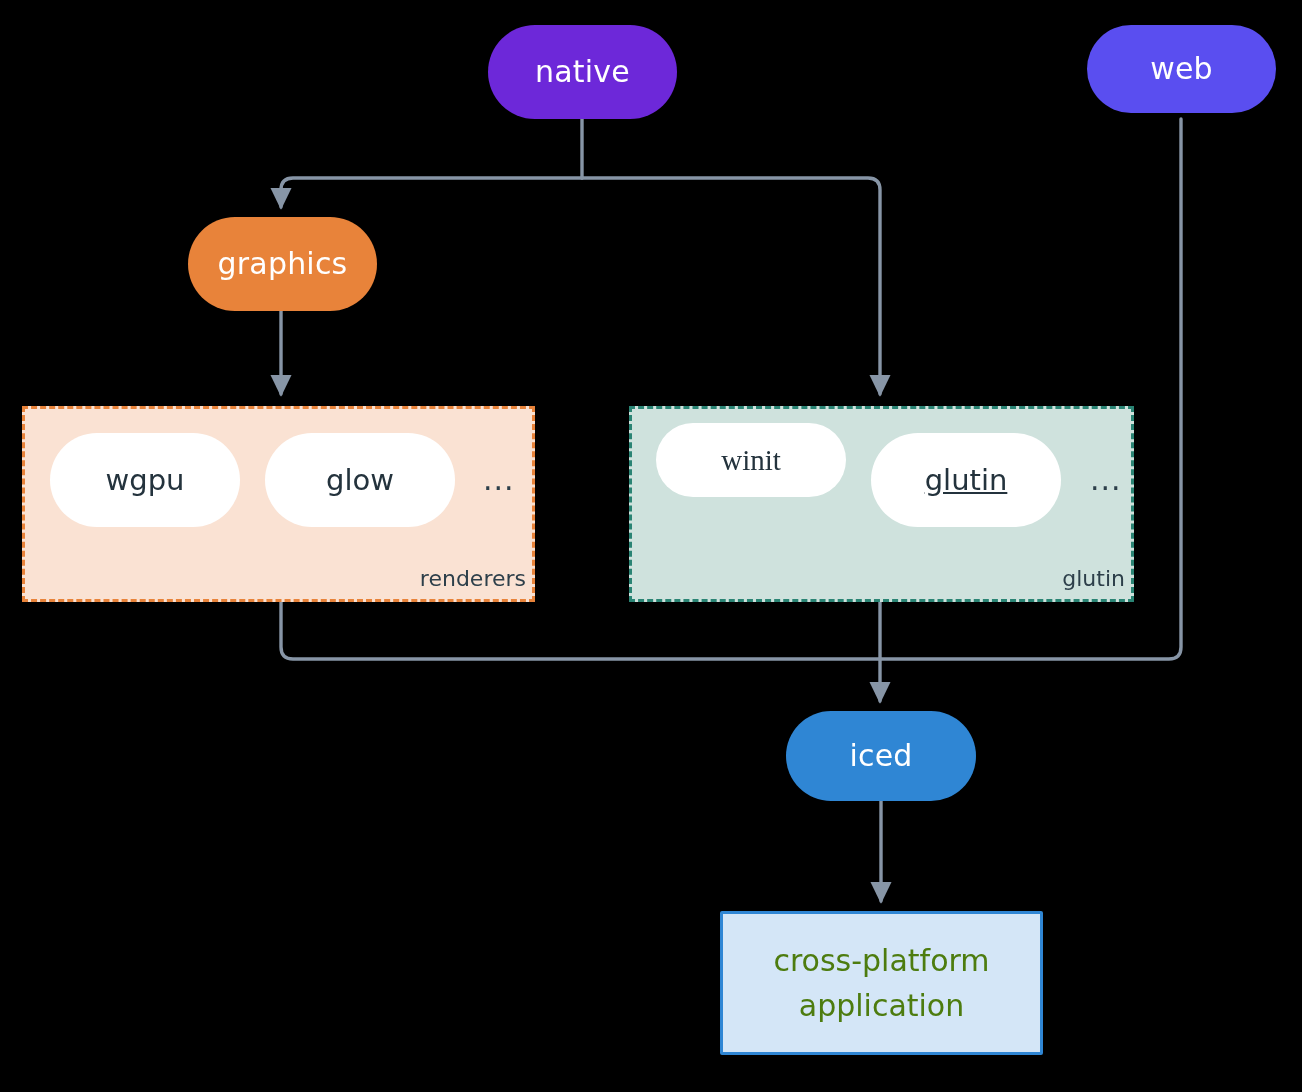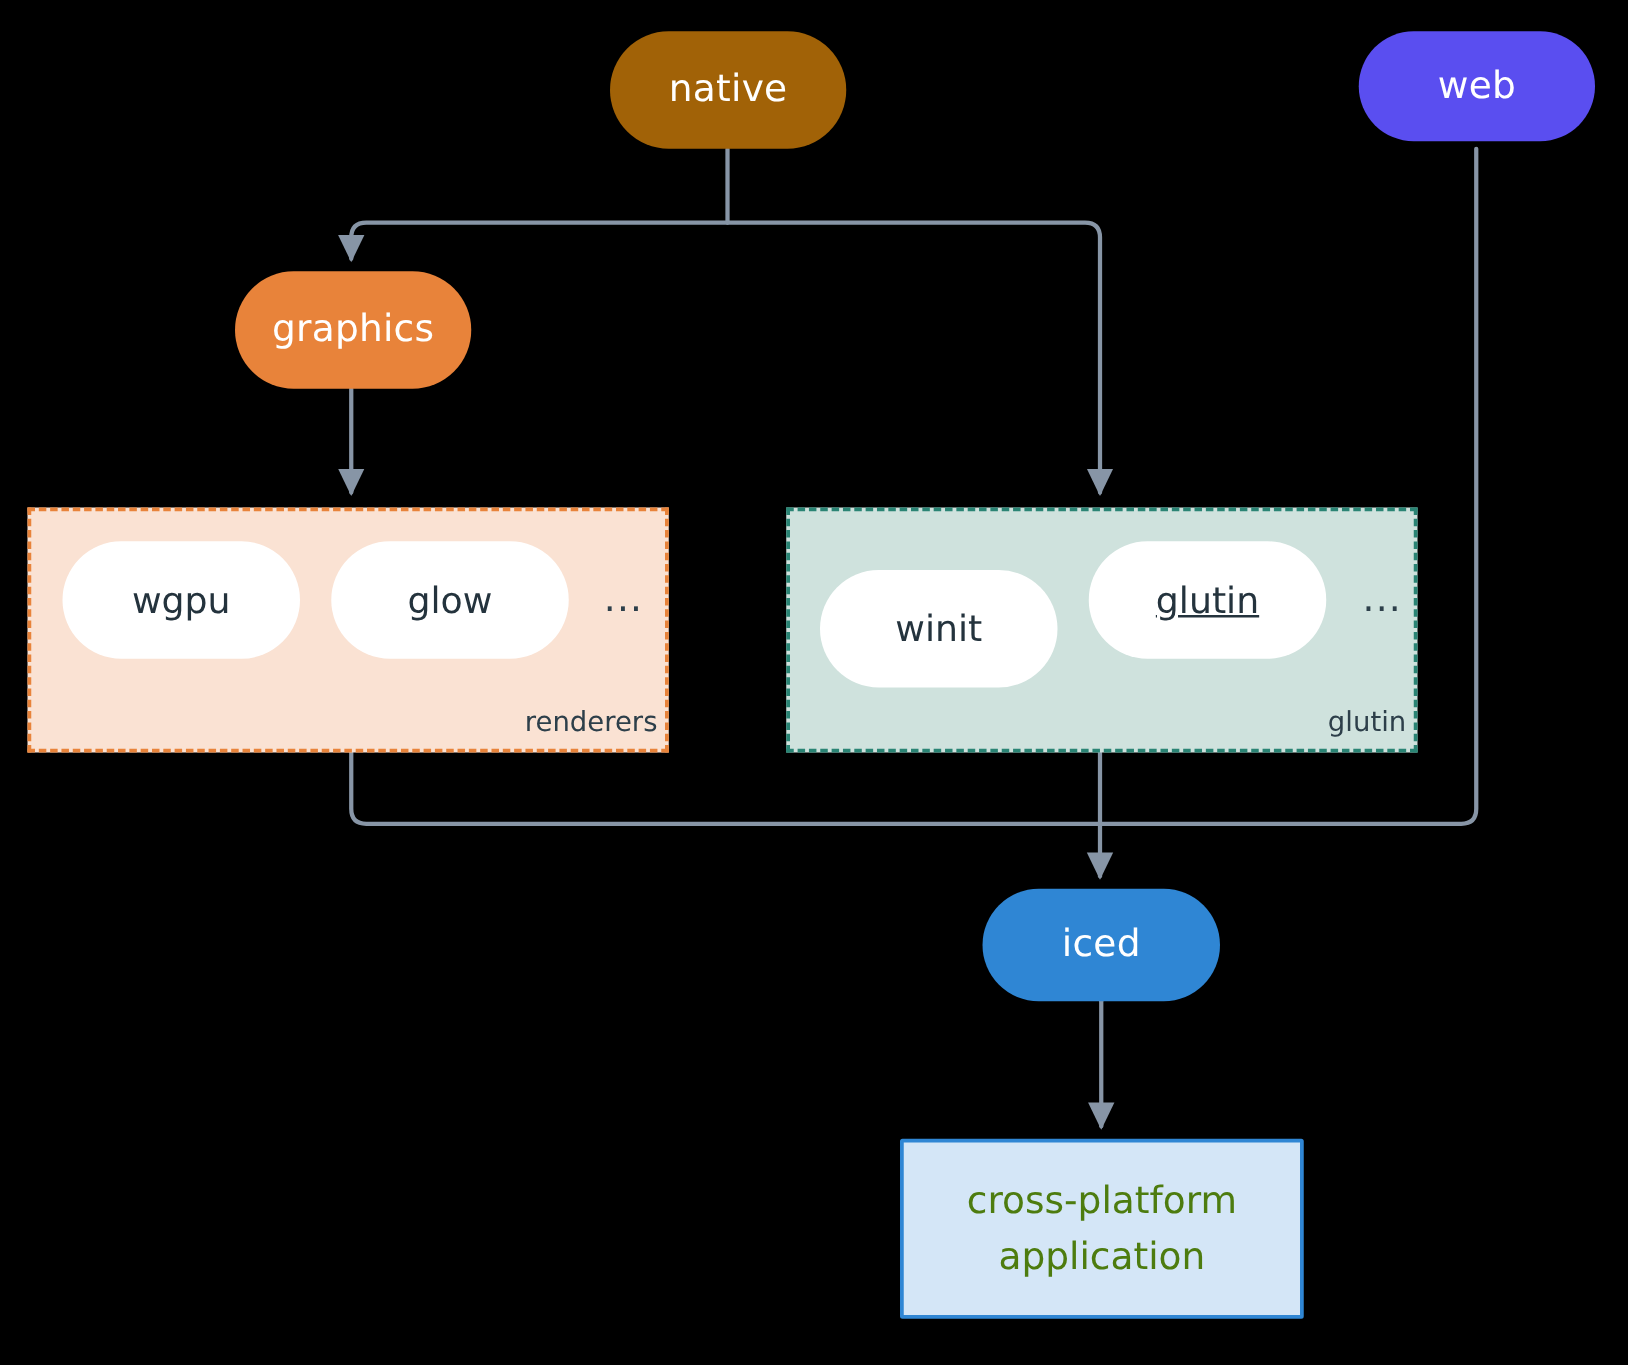--- a/index.html
+++ b/index.html
@@ -149,29 +149,29 @@
   </div>
   <div class="member" style="left:265px; top:433px; width:190px; height:94px;">
     <span class="node-label">glow</span>
   </div>
   <span class="ellipsis" style="left:483px; top:465px;">...</span>
 
   <div class="cluster" style="left:629px; top:406px; width:505px; height:196px;
               background:#cfe2dd; border-color:#2a8474;">
     <span class="cluster-label">glutin</span>
   </div>
-  <div class="member" style="left:656px; top:456px; width:190px; height:94px;">
+  <div class="member" style="left:656px; top:423px; width:190px; height:74px;font-family:Liberation Serif, serif;">
     <span class="node-label">winit</span>
   </div>
   <div class="member" style="left:871px; top:433px; width:190px; height:94px;text-decoration:underline;">
     <span class="node-label">glutin</span>
   </div>
   <span class="ellipsis" style="left:1090px; top:465px;">...</span>
 
-  <div class="node pill entry" style="left:488px; top:25px; width:189px; height:94px; background:#a16207;">
+  <div class="node pill entry" style="left:488px; top:25px; width:189px; height:94px; background:#6d28d9;">
     <span class="node-label">native</span>
   </div>
 
   <div class="node pill entry" style="left:1087px; top:25px; width:189px; height:88px; background:#5a4ef0;">
     <span class="node-label">web</span>
   </div>
 
   <div class="node pill entry" style="left:786px; top:711px; width:190px; height:90px; background:#2f86d4;">
     <span class="node-label">iced</span>
   </div>

